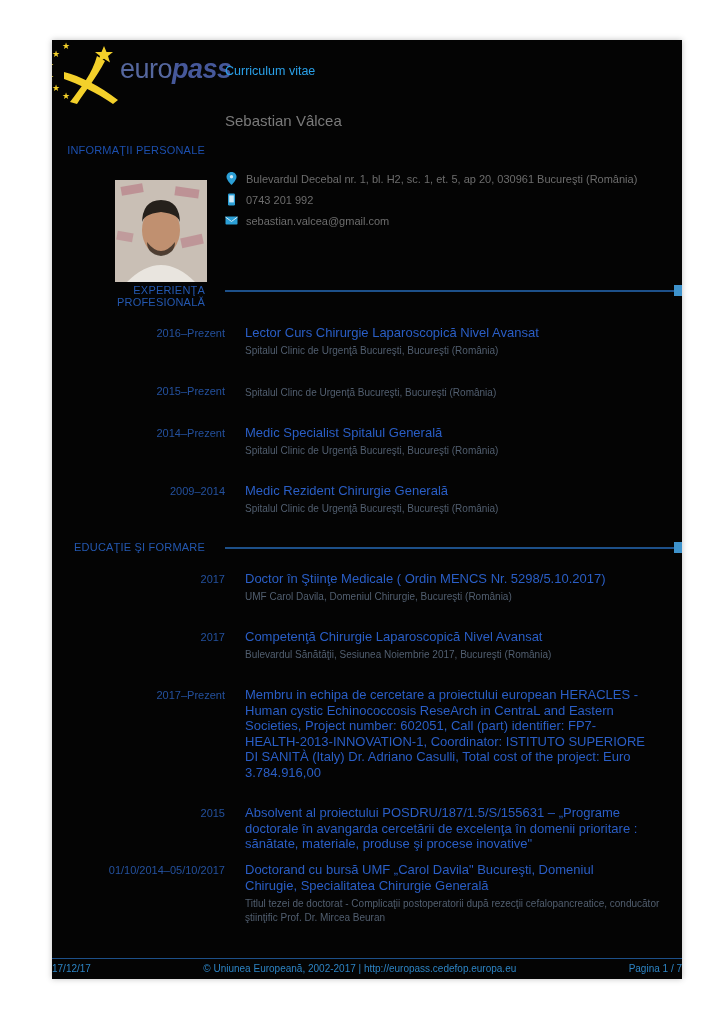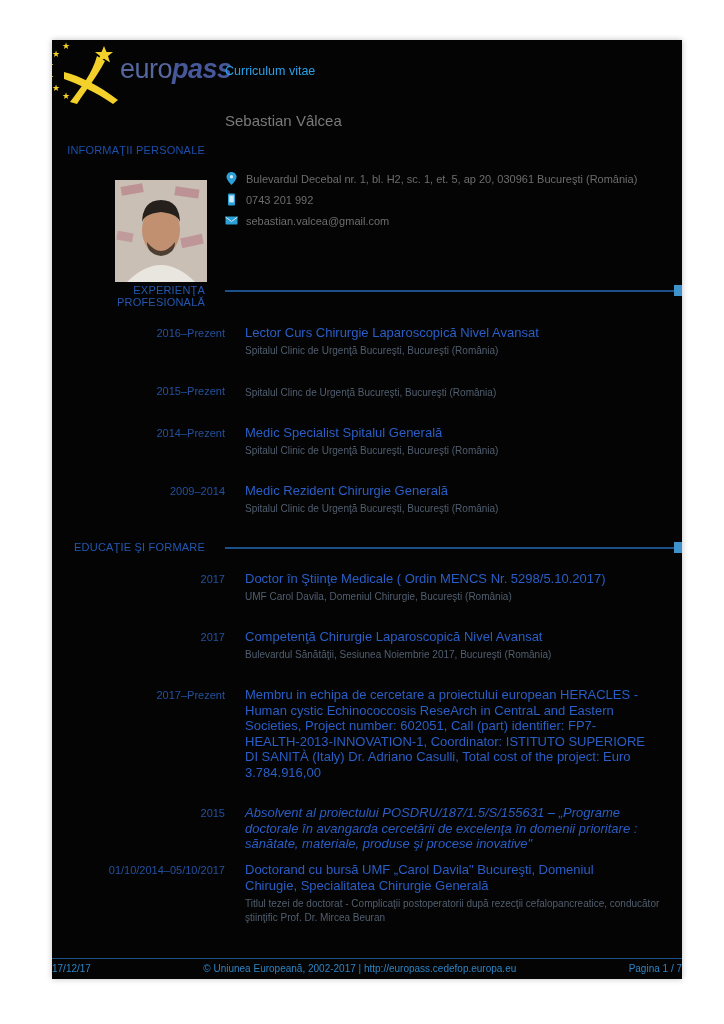--- a/index.html
+++ b/index.html
@@ -45,21 +45,21 @@
   .photo{position:absolute;left:63px;top:68px;width:92px;height:102px;overflow:hidden;}
   .contact{margin-left:173px;margin-top:16px;}
   .contact-row{display:flex;align-items:center;margin-bottom:8px;height:13px;}
   .contact-row .cicon{width:13px;height:13px;flex-shrink:0;margin-right:8px;}
   .contact-row .ctext{font-size:11px;color:#6d6d6d;}
   
   .section-exp{margin-top:57px;}
   .entries{margin-top:17px;padding-left:20px;}
   .section-edu{margin-top:2px;}
   .w-heracles .title{width:402px;line-height:15.5px;}
-  .w-posdru .title{width:425px;line-height:15.5px;font-style:italic;}
+  .w-posdru .title{width:425px;line-height:15.5px;}
   .w-posdru{margin-bottom:10px;}
   .w-doct .title{width:380px;}
   
   .footer-line{position:absolute;left:0;right:0;bottom:20px;height:1.5px;background:#1d5089;}
   .footer-row{position:absolute;left:0;right:0;bottom:5px;display:flex;justify-content:space-between;font-size:10px;color:#2d84c4;align-items:flex-end;}
   .footer-row .mid{flex:1;text-align:center;}
 </style>
 </head>
 <body>
 

